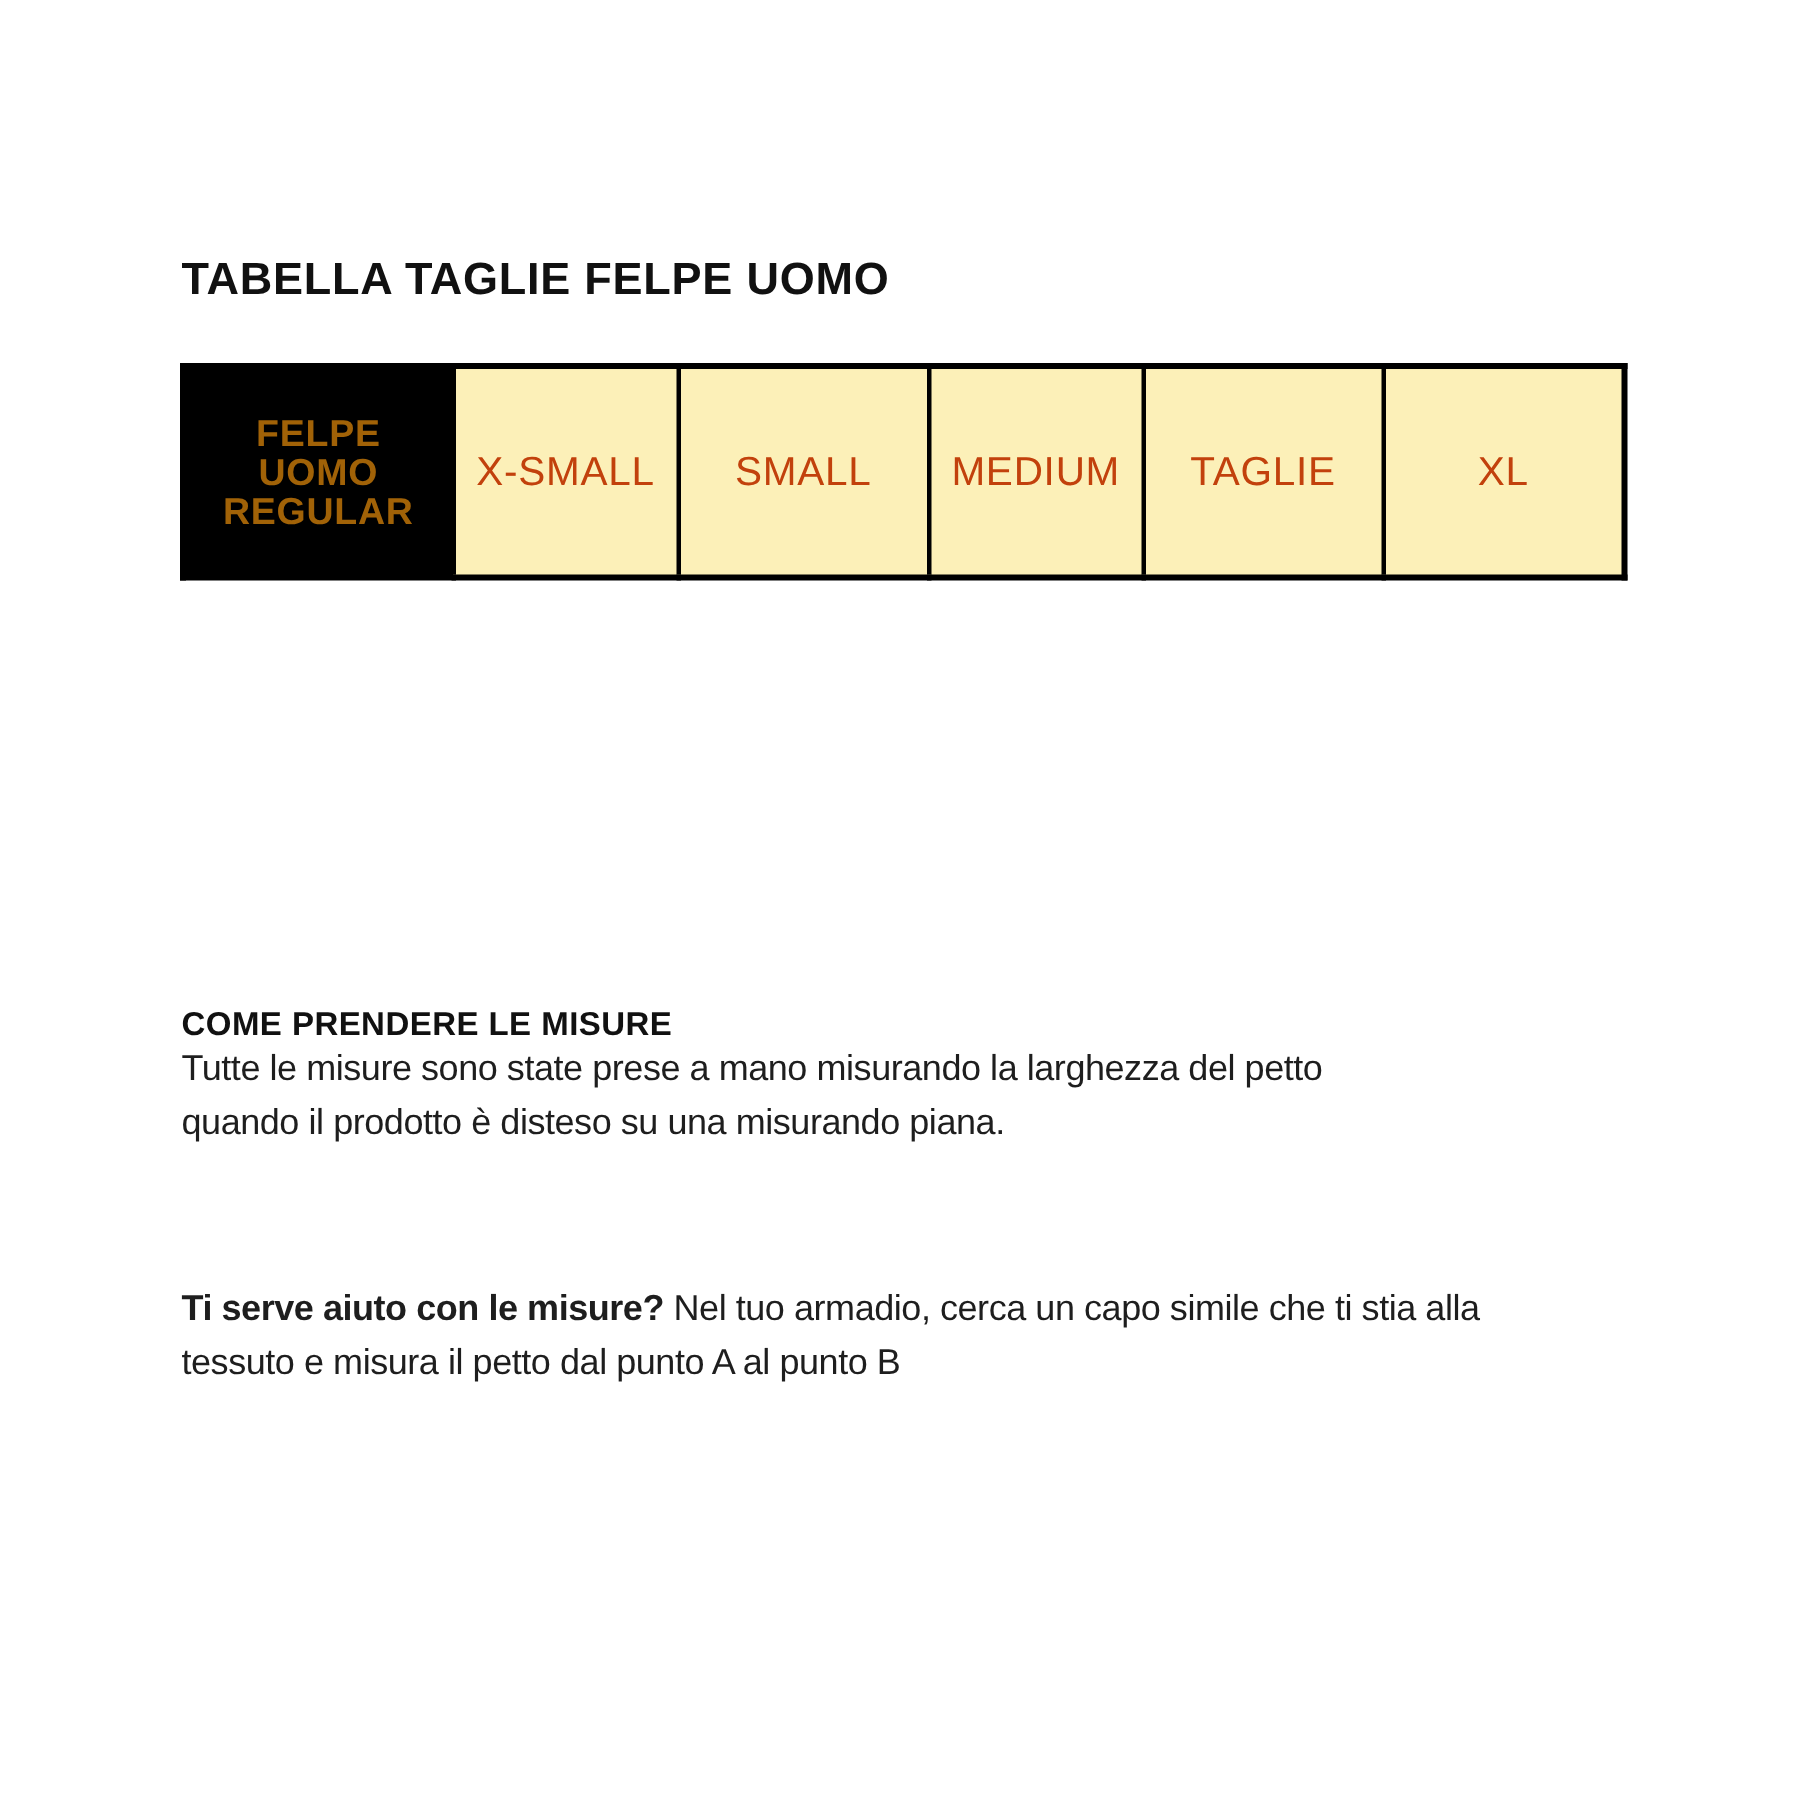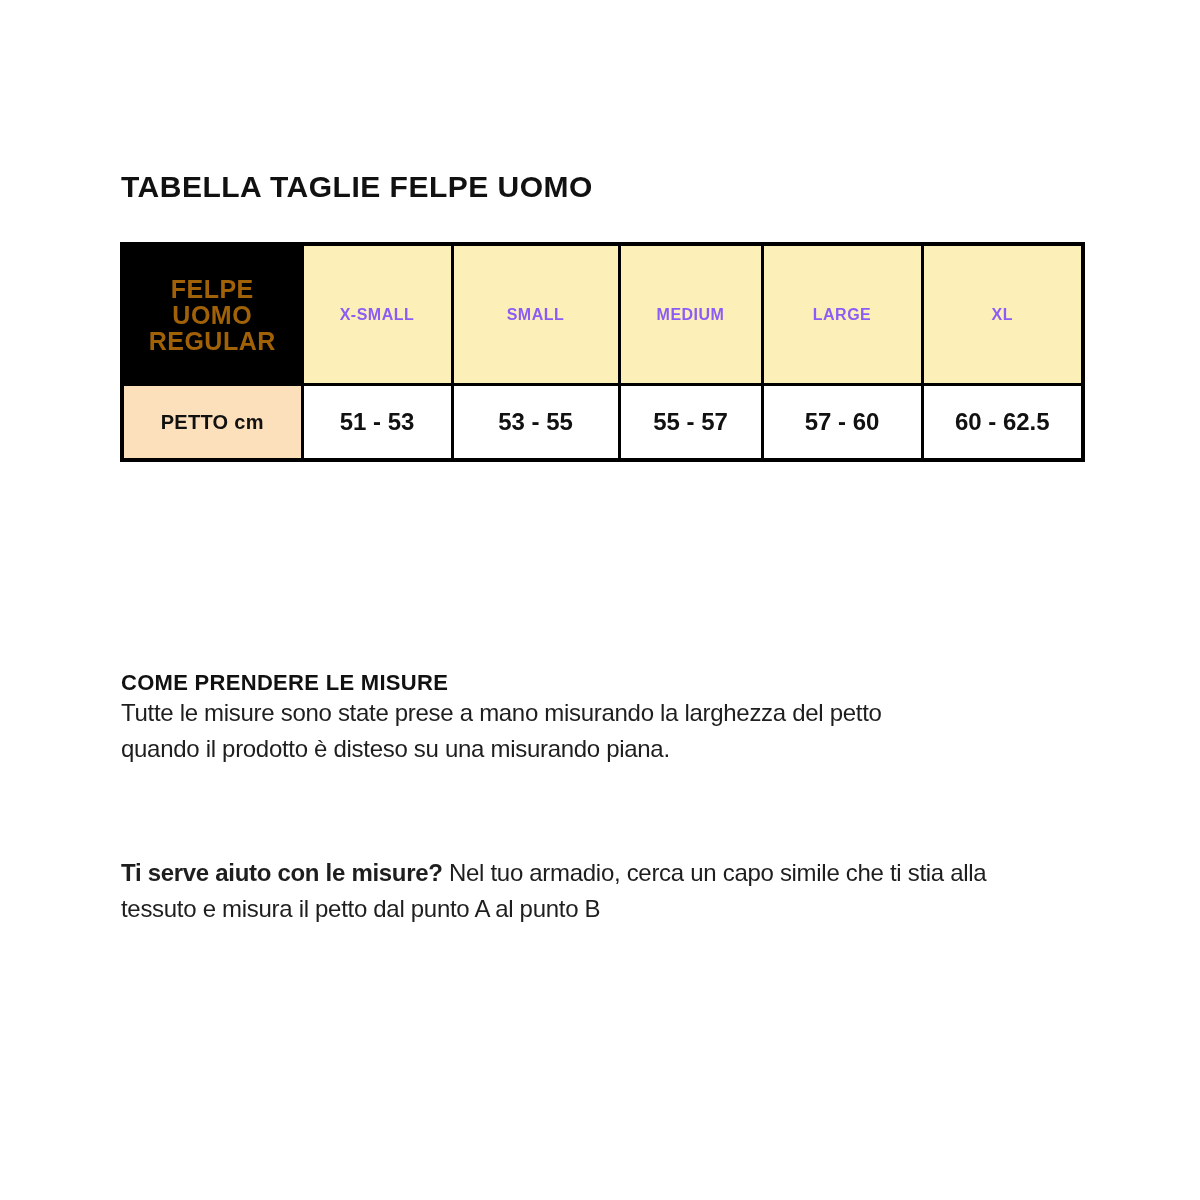--- a/index.html
+++ b/index.html
@@ -48,23 +48,23 @@
     background: var(--corner-black, #000000);
     color: #a16207;
     font-weight: bold;
     font-size: 25px;
     line-height: 26px;
     letter-spacing: 0.5px;
   }
   .corner-cell span { display: block; }
   .size-head {
     background: var(--header-yellow, #fcf0b8);
-    color: #8b5cf6;
-    font-weight: bold;
-    font-size: 16px;
+    color: #c2410c;
+    font-weight: normal;
+    font-size: 27px;
     letter-spacing: 0.5px;
   }
   .row-label {
     background: var(--label-peach, #fce0bc);
     color: #111111;
     font-weight: bold;
     font-size: 20px;
     letter-spacing: 0.3px;
   }
   .val-cell {
@@ -116,30 +116,22 @@
     <tbody>
       <tr class="hdr-row">
         <th class="corner-cell">
           <span>FELPE</span>
           <span>UOMO</span>
           <span>REGULAR</span>
         </th>
         <th class="size-head">X-SMALL</th>
         <th class="size-head">SMALL</th>
         <th class="size-head">MEDIUM</th>
-        <th class="size-head">LARGE</th>
+        <th class="size-head">TAGLIE</th>
         <th class="size-head">XL</th>
-      </tr>
-      <tr class="val-row">
-        <td class="row-label">PETTO cm</td>
-        <td class="val-cell">51 - 53</td>
-        <td class="val-cell">53 - 55</td>
-        <td class="val-cell">55 - 57</td>
-        <td class="val-cell">57 - 60</td>
-        <td class="val-cell">60 - 62.5</td>
       </tr>
     </tbody>
   </table>
 
   <h2 class="section-heading">COME PRENDERE LE MISURE</h2>
 
   <div class="para para-intro">
     <div>Tutte le misure sono state prese a mano misurando la larghezza del petto</div>
     <div>quando il prodotto è disteso su una misurando piana.</div>
   </div>

